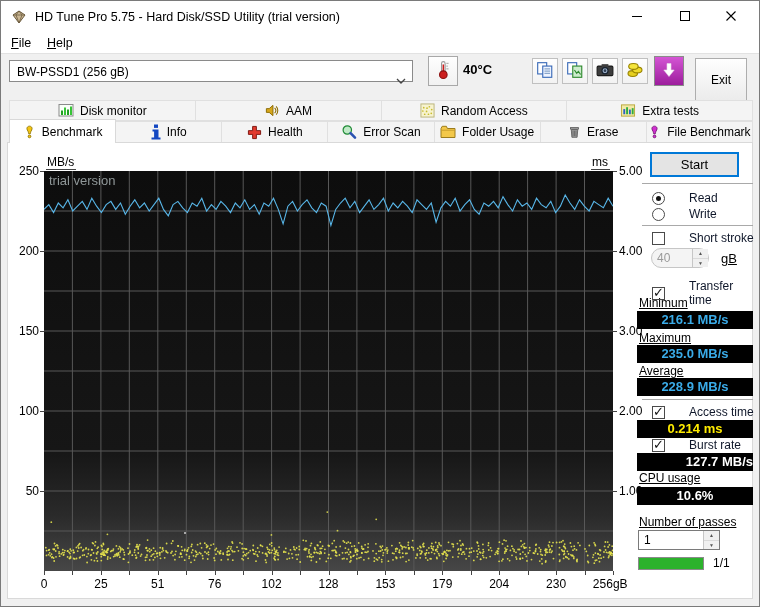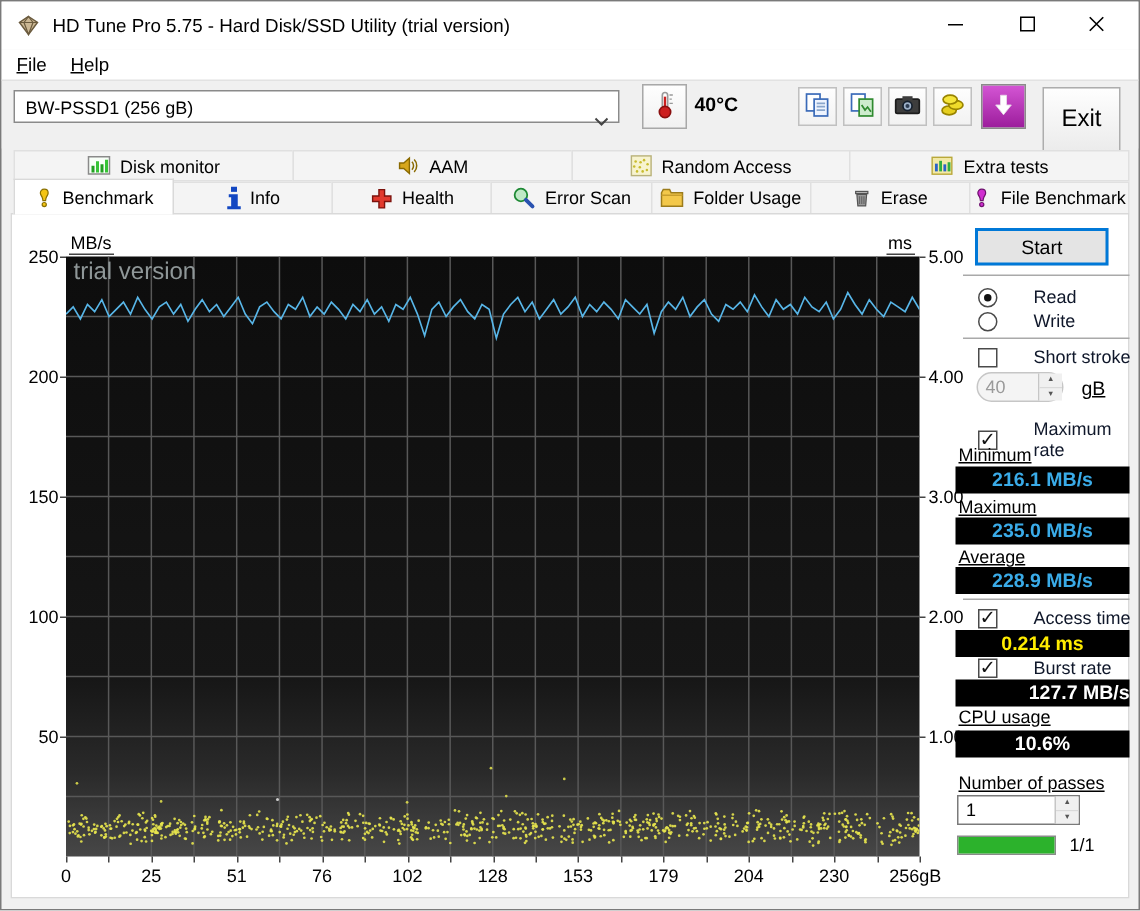--- a/index.html
+++ b/index.html
@@ -14,33 +14,33 @@
   .menu-item{position:absolute;top:0;height:20px;line-height:20px;font-size:12.5px;padding:0 6px;color:#000;}
   .menu-item::first-letter{text-decoration:underline;}
   
   #toolbar{position:absolute;left:0;top:53px;width:100%;height:45px;background:#f0f0f0;}
   #drive-select{position:absolute;left:8px;top:6px;width:404px;height:22px;background:#fff;border:1px solid #8a8a8a;font-size:12px;line-height:22px;padding-left:7px;box-sizing:border-box;}
   #drive-select .chev{position:absolute;right:6px;top:8px;}
   #temp-button{position:absolute;left:427px;top:2px;width:30px;height:30px;border:1px solid #a8a8a8;background:linear-gradient(#fefefe,#f1f1f1);display:flex;align-items:center;justify-content:center;padding:0;}
   #temp-label{position:absolute;left:462px;top:8px;font-size:13px;font-weight:bold;color:#000;}
   .tbtn{position:absolute;top:4px;width:26px;height:26px;border:1px solid #c0c0c0;background:linear-gradient(#fefefe,#f2f2f2);display:flex;align-items:center;justify-content:center;padding:0;}
   #update-button{position:absolute;left:653px;top:2px;width:30px;height:30px;border:1px solid #8a8a8a;background:linear-gradient(#d455d4,#9c1d9c);display:flex;align-items:center;justify-content:center;padding:0;}
-  #exit-button{position:absolute;left:694px;top:4px;width:52px;height:44px;border:1px solid #adadad;background:linear-gradient(#fefefe,#ebebeb);font-size:16px;font-family:inherit;}
+  #exit-button{position:absolute;left:694px;top:4px;width:52px;height:44px;border:1px solid #adadad;background:linear-gradient(#fefefe,#ebebeb);font-size:12px;font-family:inherit;}
   
   #tabs-row1{position:absolute;left:8px;top:99px;width:744px;height:21px;display:flex;}
   #tabs-row2{position:absolute;left:8px;top:120px;width:744px;height:22px;display:flex;}
   .tab{flex:1;display:flex;align-items:center;justify-content:center;gap:6px;font-size:12px;background:#f4f4f4;border:1px solid #e0e0e0;margin-left:-1px;box-sizing:border-box;color:#000;}
   .tab:first-child{margin-left:0;}
   .tab.active{background:#ffffff;border-color:#d9d9d9;border-bottom:none;margin-top:-2px;z-index:5;font-size:12px;}
   .tab .ticon{display:flex;align-items:center;}
   
   #content{position:absolute;left:6px;top:141px;width:746px;height:457px;background:#ffffff;border:1px solid #d9d9d9;box-sizing:border-box;}
   
   #chart{position:absolute;left:43px;top:170px;width:569px;height:400px;background:linear-gradient(#0d0d0d 0%,#161616 70%,#2a2a2a 86%,#474747 100%);}
-  #watermark{position:absolute;left:5px;top:2px;font-size:16px;color:#8f9798;z-index:4;}
+  #watermark{position:absolute;left:5px;top:2px;font-size:13px;color:#8f9798;z-index:4;}
   .axlabel{position:absolute;font-size:12px;color:#000;border-bottom:1px solid #444;padding:0 2px 0 1px;}
   .ytick{position:absolute;width:30px;text-align:right;font-size:12px;color:#000;height:14px;line-height:14px;}
   .ytick-r{position:absolute;width:36px;text-align:left;font-size:12px;color:#000;height:14px;line-height:14px;}
   .dash{position:absolute;background:#444;}
   .xtick{position:absolute;font-size:12px;color:#000;transform:translateX(-50%);}
   
   #start-button{position:absolute;left:649px;top:151px;width:89px;height:25px;background:#e4e4e4;border:2px solid #0078d7;font-size:13px;font-family:inherit;color:#000;}
   .pdiv{position:absolute;left:641px;width:111px;height:1px;background:#a9a9a9;}
   .ctlrow{position:absolute;left:651px;display:flex;align-items:center;gap:24px;font-size:12px;color:#0f172a;}
   .cb{width:13px;height:13px;border:1px solid #4a4a4a;background:#fff;position:relative;flex:none;box-sizing:border-box;}
@@ -1235,21 +1235,21 @@
     <span class="spin-val">40</span>
     <span class="spin-btns">
         <i>▲</i>
         <i>▼</i>
       </span>
   </div>
   <span class="plabel" style="left:720px;top:250px;font-size:13px;">gB</span>
 
   <div class="ctlrow" style="top:278px;">
     <span class="cb checked"></span>
-    <span>Maximum rate</span>
+    <span>Transfer time</span>
   </div>
 
   <span class="plabel" style="top:295px;">Minimum</span>
   <div class="vbox vblue" style="top:310px;">216.1 MB/s</div>
   <span class="plabel" style="top:330px;">Maximum</span>
   <div class="vbox vblue" style="top:344px;">235.0 MB/s</div>
   <span class="plabel" style="top:363px;">Average</span>
   <div class="vbox vblue" style="top:377px;">228.9 MB/s</div>
 
   <div class="pdiv" style="top:398px;"></div>

